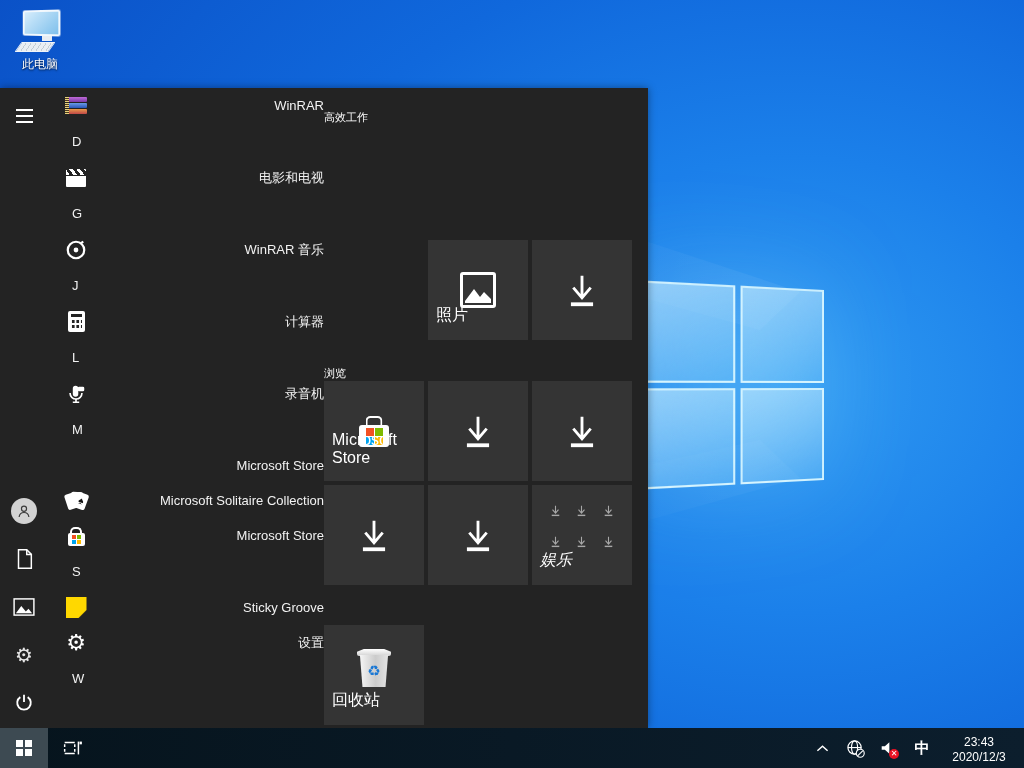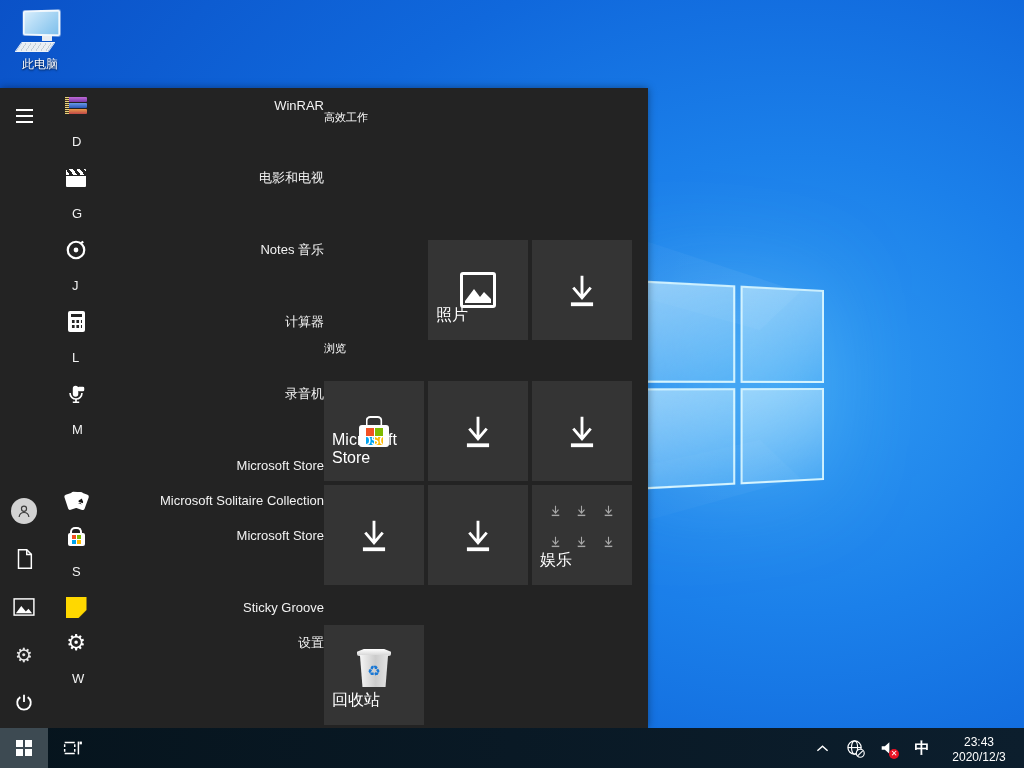--- a/index.html
+++ b/index.html
@@ -108,27 +108,27 @@
   .ms-squares i:nth-child(1){background:#f25022;} .ms-squares i:nth-child(2){background:#7fba00;}
   .ms-squares i:nth-child(3){background:#00a4ef;} .ms-squares i:nth-child(4){background:#ffb900;}
 
   .gear-glyph { font-size:22px; line-height:1; color:#fff;
     font-family:"DejaVu Sans",sans-serif; }
   .rail .gear-glyph { font-size:20px; color:#e6e6e6; }
 
   
   .tiles { position:absolute; left:324px; top:0; right:0; bottom:0; }
   .tile-group-header { position:absolute; font-size:11px; height:18px; line-height:18px; }
-  .gh1 { left:0; top:20px; } .gh2 { left:0; top:251px; }
+  .gh1 { left:0; top:20px; } .gh2 { left:0; top:276px; }
   .tile { position:absolute; width:100px; height:100px; background:#343434;
     display:flex; align-items:center; justify-content:center; }
   .tile .tile-label { position:absolute; left:8px; bottom:14px; font-size:16px; }
   .pos-r1c2 { left:104px; top:152px; } .pos-r1c3 { left:208px; top:152px; }
   .pos-r2c1 { left:0; top:293px; } .pos-r2c2 { left:104px; top:293px; } .pos-r2c3 { left:208px; top:293px; }
-  .pos-r3c1 { left:0; top:397px; } .pos-r3c2 { left:104px; top:397px; } .pos-r3c3 { left:208px; top:397px; }
+  .pos-r3c1 { left:0; top:397px; } .pos-r3c2 { left:104px; top:397px; } .pos-r3c3 { left:208px; top:397px;font-style:italic; }
   .pos-r4c1 { left:0; top:537px; }
 
   .dl-arrow { color:#fff; }
   .tile-folder { display:block; }
   .mini-grid { position:absolute; left:10px; top:10px; width:80px; height:62px;
     display:grid; grid-template-columns:repeat(3,1fr); grid-template-rows:repeat(2,1fr);
     justify-items:center; align-items:center; color:#a8a8a8; }
 
   .photos-frame { width:36px; height:36px; border:3px solid #fff; border-radius:3px; position:relative; overflow:hidden; }
   .photos-frame .mtn { position:absolute; left:0; bottom:0; width:100%; height:100%; }
@@ -254,21 +254,21 @@
         <span class="lbl">G</span>
       </div>
       <div class="row app">
         <span class="ic">
           <svg width="22" height="22" viewBox="0 0 24 24">
               <circle cx="12" cy="12" r="9" fill="none" stroke="#fff" stroke-width="2.4"></circle>
               <circle cx="12" cy="12" r="2.6" fill="#fff"></circle>
               <path d="M17 4.5l3-1.5" stroke="#fff" stroke-width="2.2"></path>
             </svg>
         </span>
-        <span class="lbl">Notes 音乐</span>
+        <span class="lbl">WinRAR 音乐</span>
       </div>
       <div class="row letter">
         <span class="lbl">J</span>
       </div>
       <div class="row app">
         <span class="ic ic-calc">
             <span class="calc-body"></span>
           </span>
         <span class="lbl">计算器</span>
       </div>

